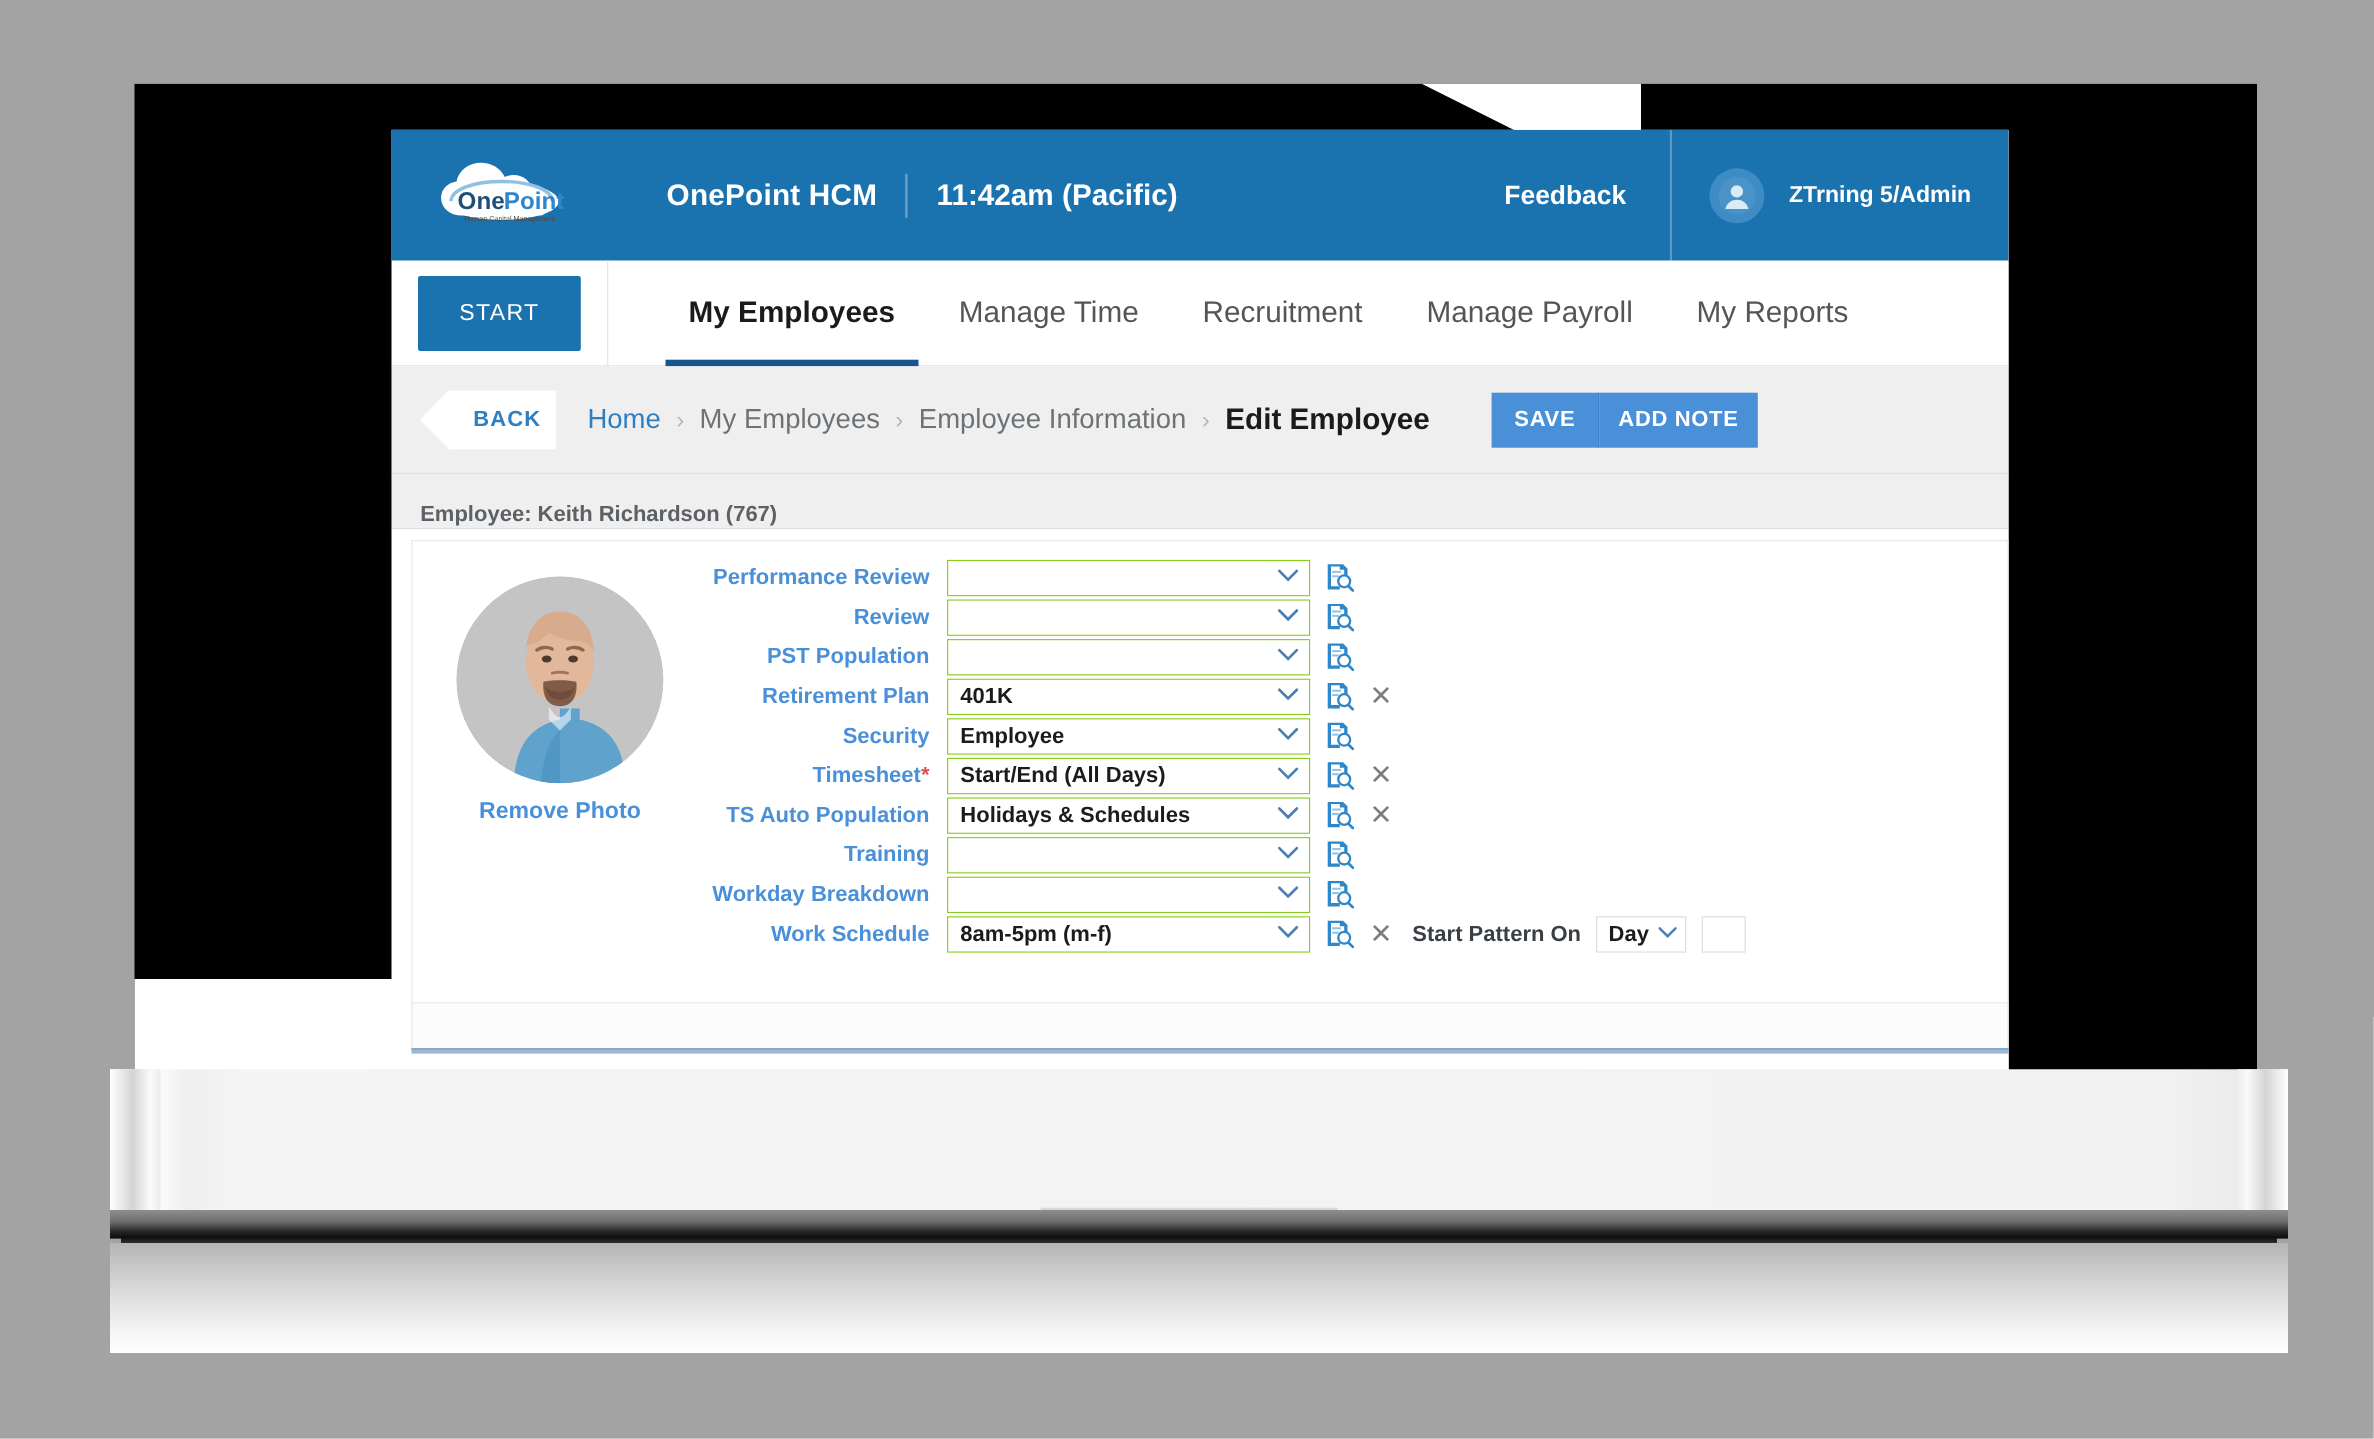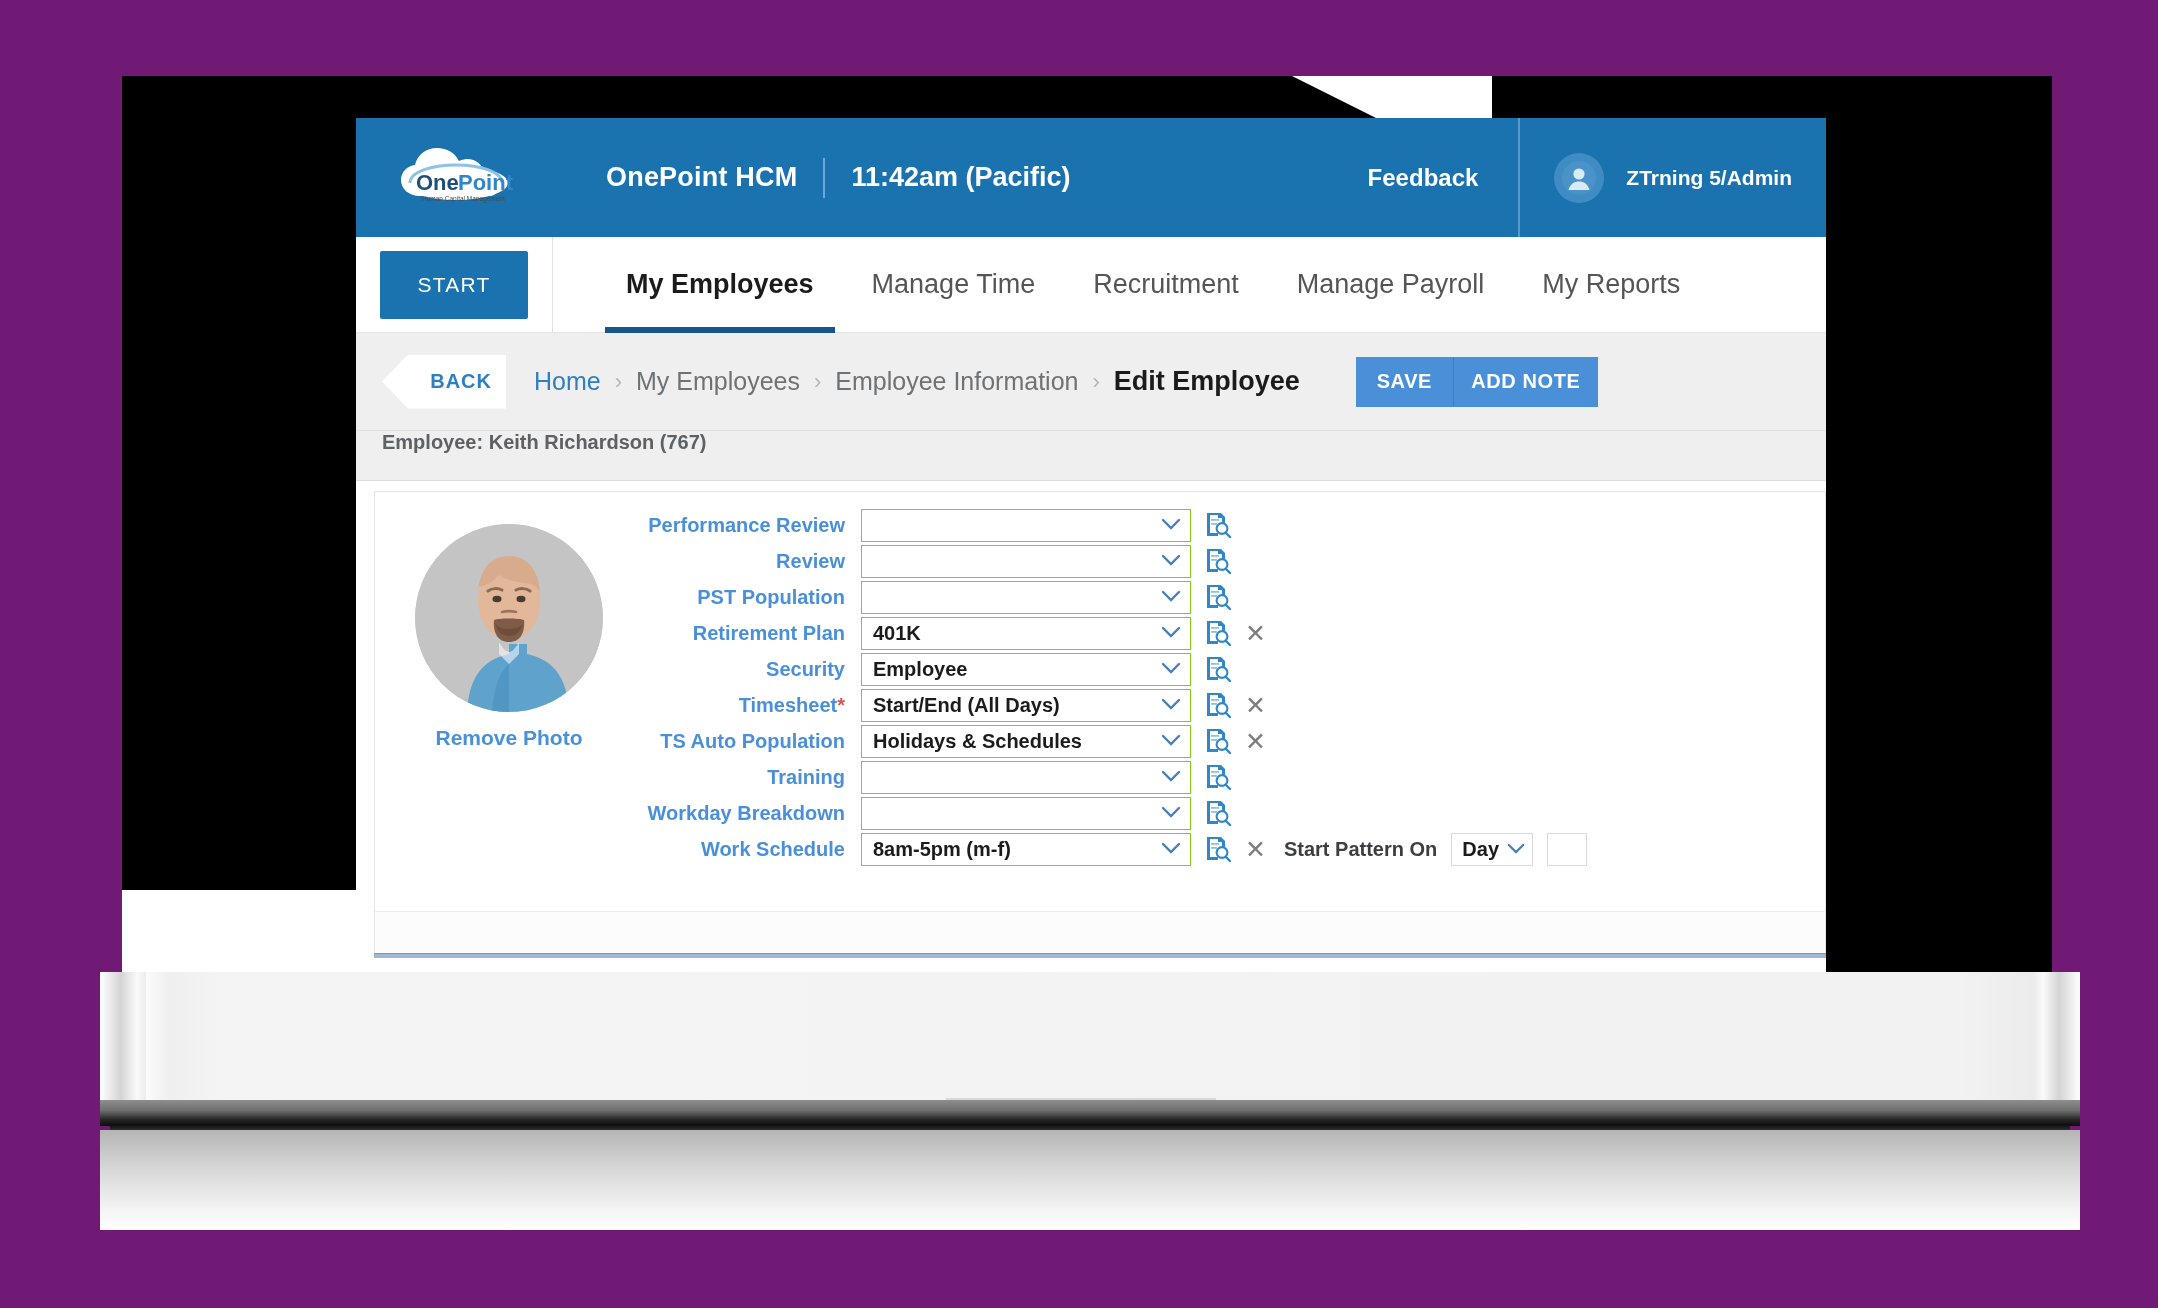--- a/index.html
+++ b/index.html
@@ -2,21 +2,21 @@
 <html><head>
 <meta charset="utf-8">
 <style>
   * { box-sizing: border-box; margin: 0; padding: 0; }
   html, body {
     width: 2158px; height: 1308px;
     background: #ffffff;
     font-family: "Liberation Sans", sans-serif;
     overflow: hidden;
   }
-  #stage { position: relative; width: 2158px; height: 1308px; background:#701a75; }
+  #stage { position: relative; width: 2158px; height: 1308px; background:#a3a3a3; }
 
   
   .laptop-bezel{
     position:absolute; left:122px; top:76px; width:1930px; height:1010px;
     background:#000;
     clip-path: polygon(0 0, 1160px 0, 1295px 0, 1295px 0, 1930px 0,
                        1930px 900px, 1930px 1010px,
                        640px 1010px, 525px 900px, 0 900px);
   }
   .bezel-notch-tr{
@@ -135,21 +135,21 @@
   .crumb-sep{ margin:0 14px; color:#b6b6b6; font-size:22px; }
   .crumb-actions{ margin-left:56px; display:flex; }
   .btn-blue{
     height:50px; background:#4a90d9; color:#fff; font-size:20px; font-weight:bold;
     display:flex; align-items:center; justify-content:center; letter-spacing:.6px;
   }
   .btn-save{ width:98px; border-right:1px solid #3a7fc4; }
   .btn-addnote{ width:144px; }
 
   .empbar{
-    height:50px; background:#efefef; display:flex; align-items:flex-start;
+    height:50px; background:#efefef; display:flex; align-items:flex-end;
     padding-left:26px; border-bottom:1px solid #dcdcdc;
   }
   .empbar span{ font-size:20px; font-weight:bold; color:#5c6166; }
 
   
   .formwrap{ position:relative; background:#fff; padding-top:10px; }
   .form-card{
     margin-left:18px; margin-right:0; border-left:1px solid #e6e6e6; border-top:1px solid #e6e6e6;
     border-right:1px solid #e6e6e6; min-height:420px; display:flex; padding-top:12px;
   }

